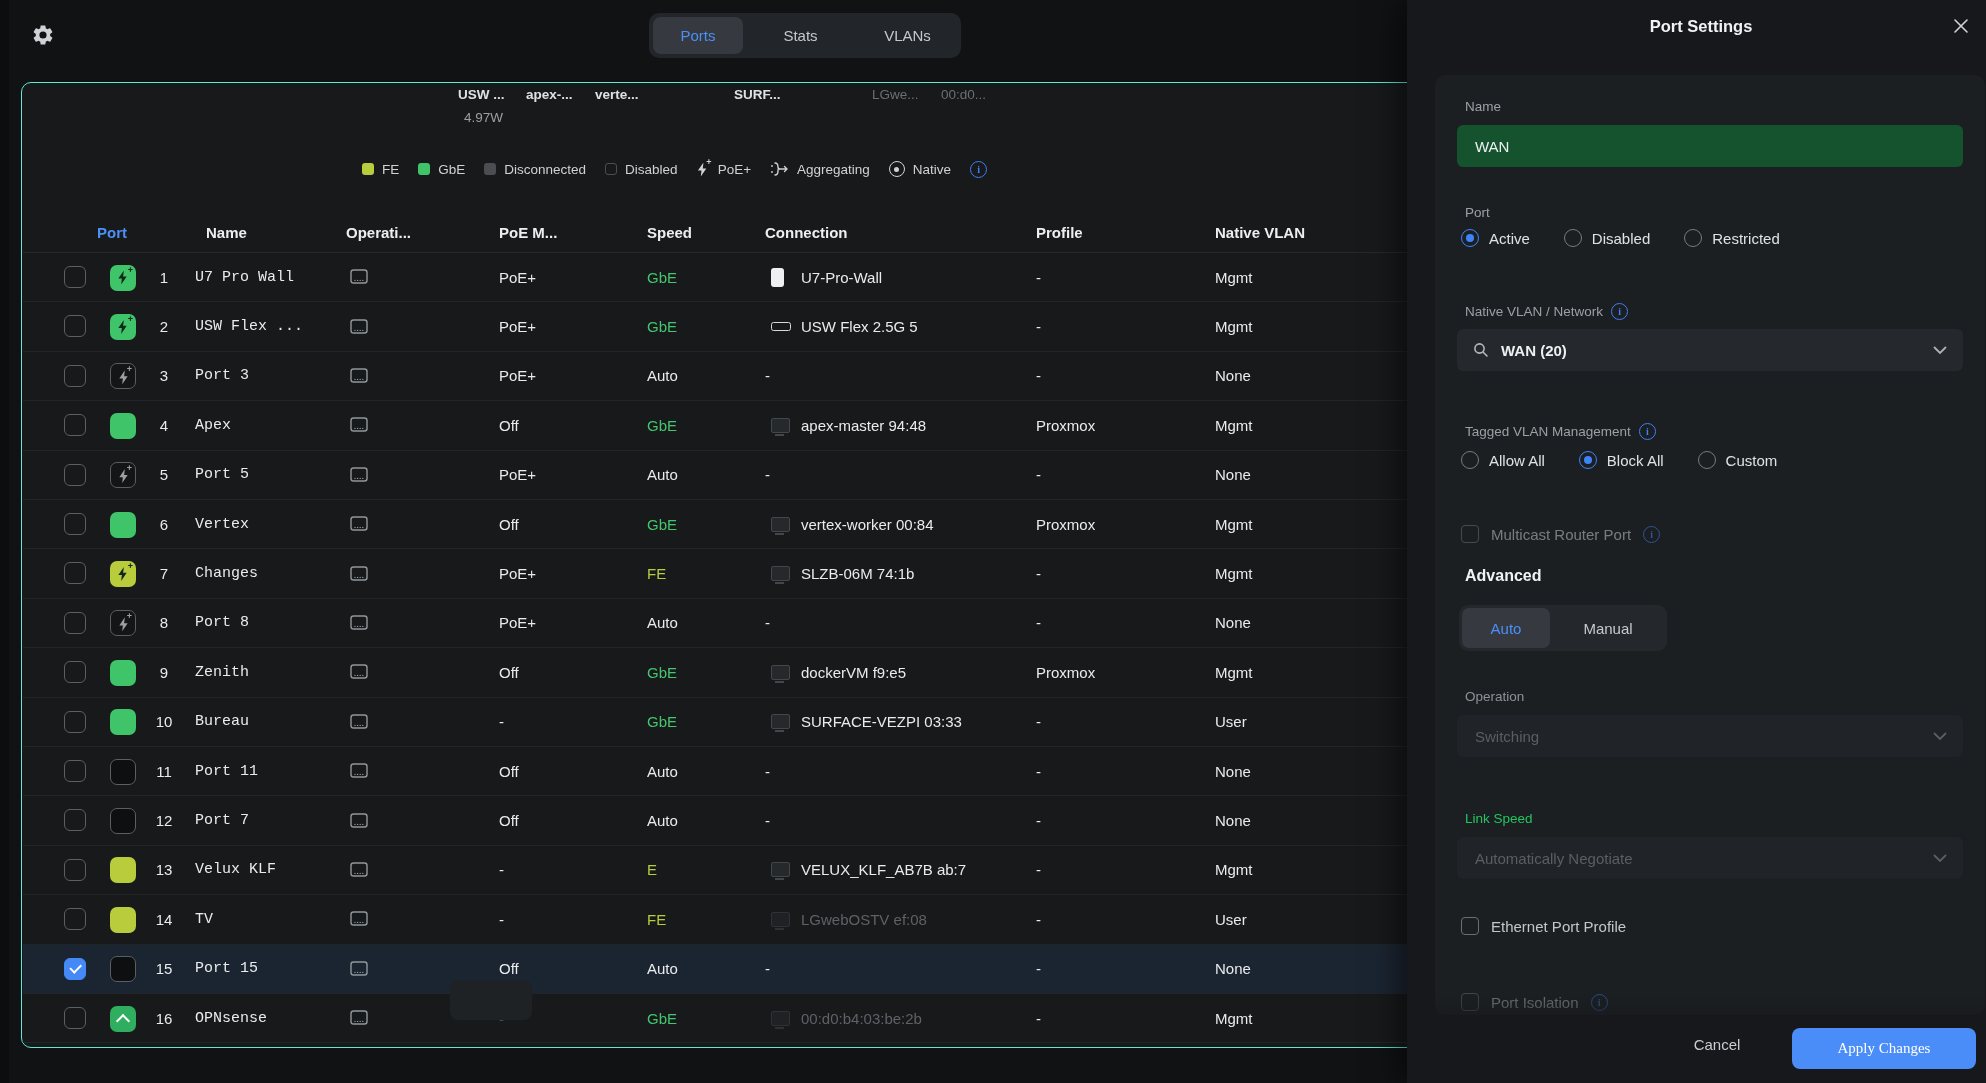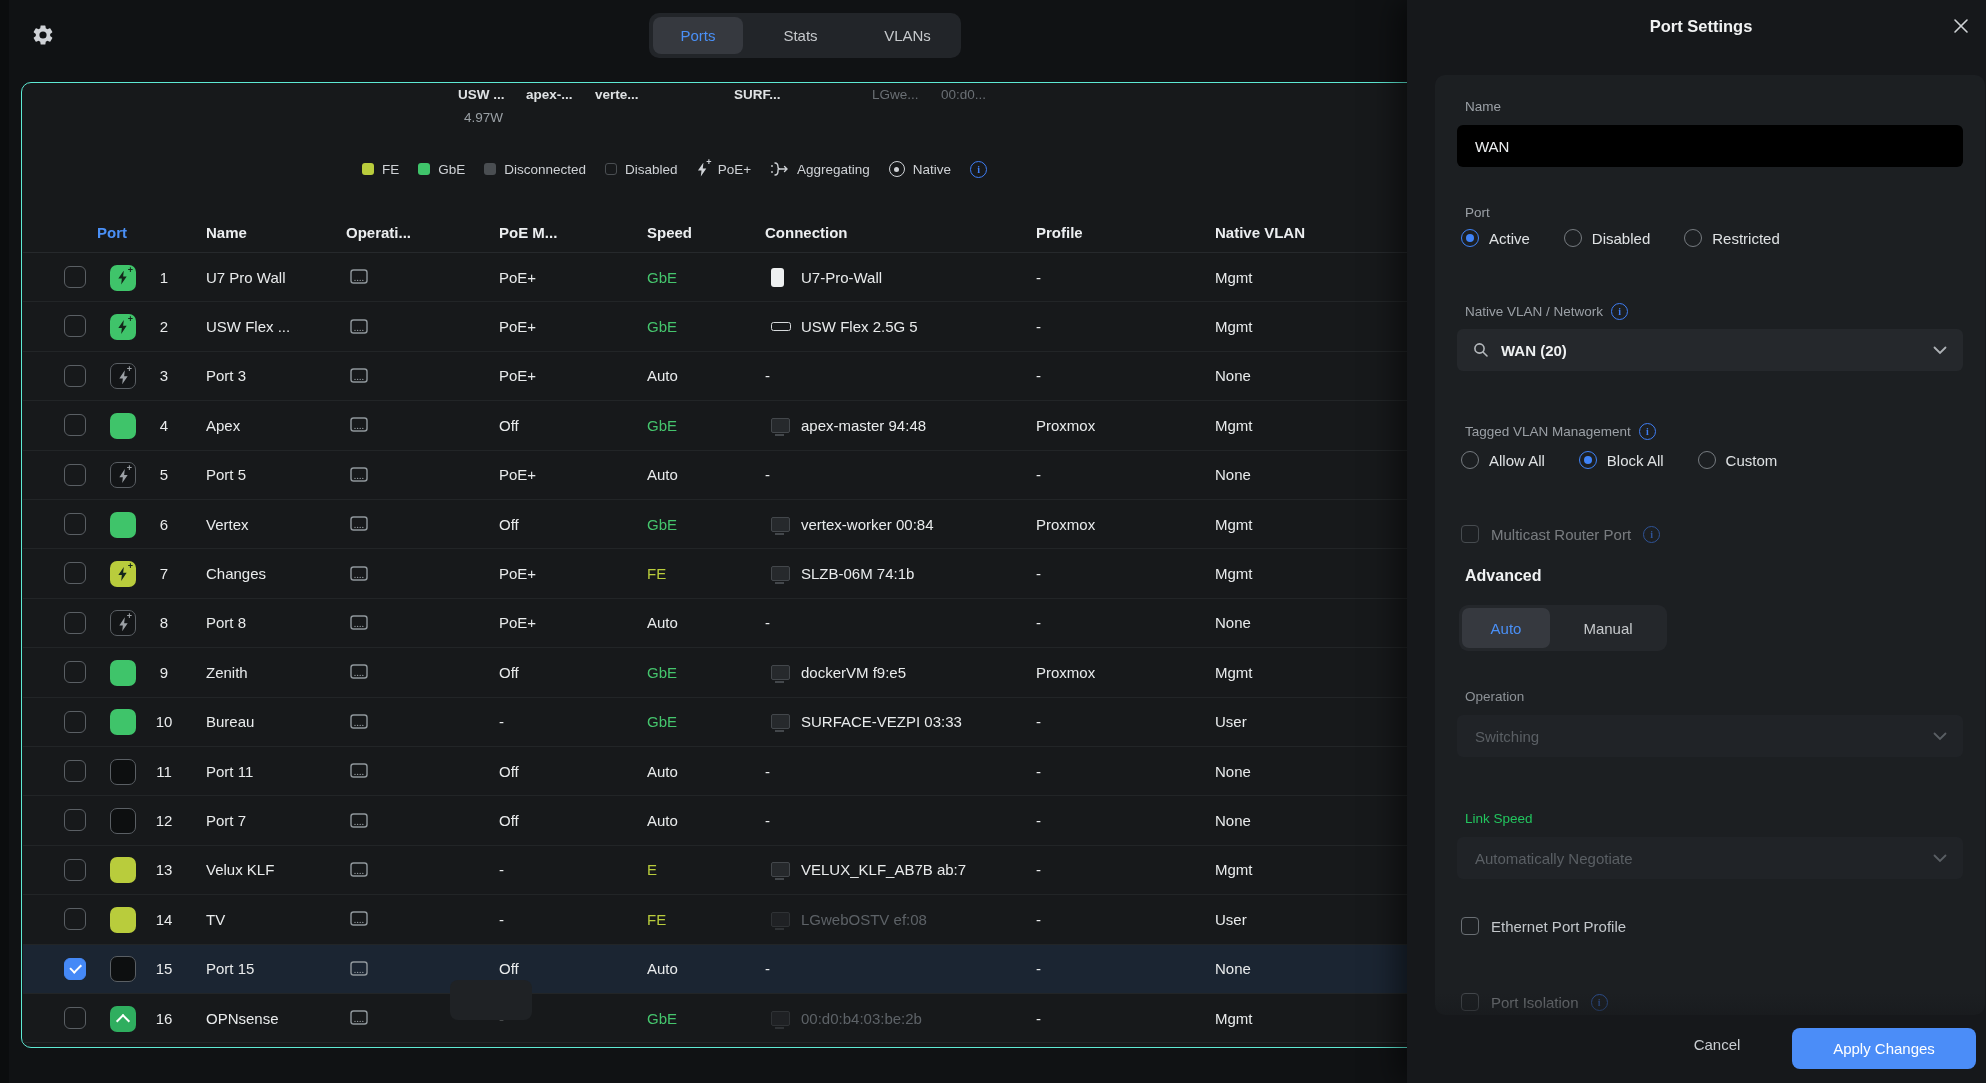--- a/index.html
+++ b/index.html
@@ -58,21 +58,21 @@
   .picon[data-variant="poe-off"]{background:#131517;border:1px solid #5a5f64;}
   .picon[data-variant="poe-off"]::before{display:block;background:#9ba0a5;}
   .picon[data-variant="poe-off"]::after{display:block;color:#9ba0a5;}
   .picon[data-variant="green"]{background:#3fc46a;}
   .picon[data-variant="yellow"]{background:#b9cc3c;}
   .picon[data-variant="empty"]{background:#0d0f10;border:1px solid #5a5f64;}
   .picon[data-variant="uplink"]{background:#2fae5f;}
   .picon[data-variant="uplink"]::before{display:block;clip-path:none;background:transparent;left:8px;top:10px;width:8px;height:8px;
        border-left:2.5px solid #fff;border-top:2.5px solid #fff;transform:rotate(45deg);}
   .pnum{left:124px;width:34px;justify-content:center;}
-  .pname{left:183px;width:135px;overflow:hidden;}
+  .pname{left:172px;width:135px;overflow:hidden;font-family:Liberation Mono, monospace;}
   .devicon{left:325px;width:24px;}
   .poe{left:476px;}
   .speed[data-variant="green"]{color:#45c56d;}
   .speed[data-variant="yellow"]{color:#b9cc3c;}
   .speed[data-variant="white"]{color:#e9ebec;}
   .speed{left:624px;}
   .cicon{position:absolute;left:748px;top:50%;}
   .cicon i{display:none;}
   .cicon[data-variant="ap"] i.ap{display:block;width:13px;height:19px;margin-top:-9.5px;background:#eef0f1;border-radius:3px;}
   .cicon[data-variant="switch"] i.sw2{display:block;width:20px;height:9px;margin-top:-4.5px;border:1.5px solid #d6d9db;border-radius:2.5px;box-sizing:border-box;}
@@ -88,21 +88,21 @@
   .table-foot-btn{position:absolute;left:441px;top:980px;width:82px;height:40px;background:#1f2225;border-radius:8px;cursor:pointer;}
   
   .panel{position:absolute;left:1398px;top:0;width:588px;height:1083px;background:#16181b;
          box-shadow:-10px 0 28px rgba(0,0,0,.5);}
   .panel-title{position:absolute;left:0;right:0;top:17px;text-align:center;font-size:16.5px;font-weight:700;color:#f1f2f3;}
   .close{position:absolute;top:16px;right:24px;width:20px;height:20px;cursor:pointer;}
   .pcard{position:absolute;left:28px;top:75px;width:550px;height:940px;background:#1c1f22;border-radius:10px;}
   .f-label{position:absolute;font-size:13.5px;color:#9ba0a6;display:flex;align-items:center;gap:8px;}
   .f-label.dim{color:#22c55e;}
   .f-label.dim2{color:#8d9297;}
-  .tinput{position:absolute;left:22px;width:506px;height:42px;background:#000000;border:none;border-radius:6px;
+  .tinput{position:absolute;left:22px;width:506px;height:42px;background:#14532d;border:none;border-radius:6px;
           padding:0 18px;font-size:15px;color:#eceef0;box-sizing:border-box;font-family:"Liberation Sans",sans-serif;outline:none;}
   .radio-row{position:absolute;display:flex;align-items:center;gap:34px;font-size:15px;color:#dfe2e4;}
   .radio-pair{display:flex;align-items:center;gap:10px;cursor:pointer;}
   .radio{position:relative;width:18px;height:18px;border:1.5px solid #767b80;border-radius:50%;box-sizing:border-box;flex:none;}
   .radio[data-checked="true"]{border-color:#3f83f8;}
   .radio[data-checked="true"]::after{content:"";position:absolute;left:50%;top:50%;width:8px;height:8px;margin:-4px;background:#3f83f8;border-radius:50%;}
   .select{position:absolute;left:22px;width:506px;height:42px;background:#25282c;border-radius:6px;display:flex;align-items:center;cursor:pointer;}
   .select .val{font-size:15px;font-weight:700;color:#eef0f1;margin-left:12px;}
   .select .chev{position:absolute;right:16px;}
   .select.disabled{background:#202327;cursor:default;}
@@ -113,21 +113,21 @@
   .chk-row.fade{opacity:.5;}
   .pcb{width:18px;height:18px;border:1.5px solid #6a6f74;border-radius:4px;box-sizing:border-box;flex:none;}
   .adv-h{position:absolute;left:30px;top:492px;font-size:16px;font-weight:700;color:#f0f2f3;}
   .toggle{position:absolute;left:24px;top:530px;width:208px;height:46px;background:#24272b;border-radius:9px;}
   .seg{position:absolute;top:3px;bottom:3px;display:flex;align-items:center;justify-content:center;font-size:15px;cursor:pointer;}
   .seg.auto{left:3px;width:88px;background:#36393f;border-radius:7px;color:#4a90f7;}
   .seg.manual{left:94px;width:110px;color:#c6c9cc;}
   .footer-fade{position:absolute;left:0;right:0;bottom:0;height:90px;background:linear-gradient(180deg,rgba(22,24,27,0),#16181b 48%);pointer-events:none;}
   .cancel-btn{position:absolute;left:270px;top:1036px;width:80px;text-align:center;font-size:15px;color:#c9cdd1;cursor:pointer;}
   .apply-btn{position:absolute;left:385px;top:1028px;width:184px;height:41px;background:#4b8df8;border:none;border-radius:8px;
-             color:#fff;font-size:15px;font-family:Liberation Sans, sans-serif;cursor:pointer;}
+             color:#fff;font-size:15px;font-family:Liberation Serif, serif;cursor:pointer;}
 </style>
 </head>
 <body>
 
 <div class="canvas">
 
   <div class="gear">
     <svg width="24" height="24" viewBox="0 0 24 24" fill="#cfd2d6">
       <path d="M19.14 12.94c.04-.3.06-.61.06-.94s-.02-.64-.07-.94l2.03-1.58a.49.49 0 0 0 .12-.61l-1.92-3.32a.49.49 0 0 0-.59-.22l-2.39.96c-.5-.38-1.03-.7-1.62-.94l-.36-2.54a.48.48 0 0 0-.48-.41h-3.84c-.24 0-.43.17-.47.41l-.36 2.54c-.59.24-1.13.57-1.62.94l-2.39-.96a.49.49 0 0 0-.59.22L2.74 8.87a.49.49 0 0 0 .12.61l2.03 1.58c-.05.3-.09.63-.09.94s.02.64.07.94l-2.03 1.58a.49.49 0 0 0-.12.61l1.92 3.32c.12.22.37.29.59.22l2.39-.96c.5.38 1.03.7 1.62.94l.36 2.54c.05.24.24.41.48.41h3.84c.24 0 .44-.17.47-.41l.36-2.54c.59-.24 1.13-.56 1.62-.94l2.39.96c.22.08.47 0 .59-.22l1.92-3.32a.49.49 0 0 0-.12-.61l-2.01-1.58zM12 15.6A3.6 3.6 0 1 1 12 8.4a3.6 3.6 0 0 1 0 7.2z"></path>
     </svg>

